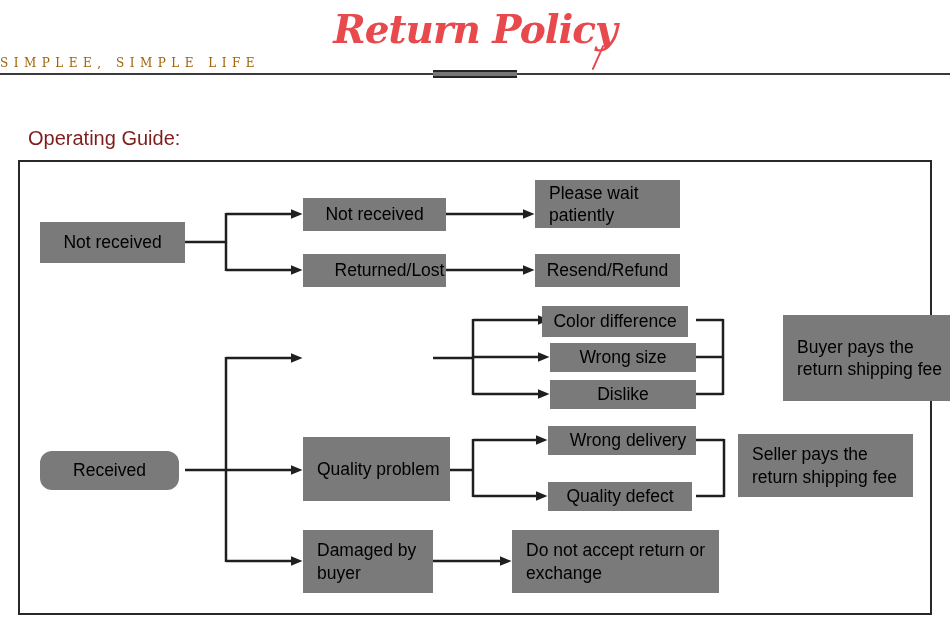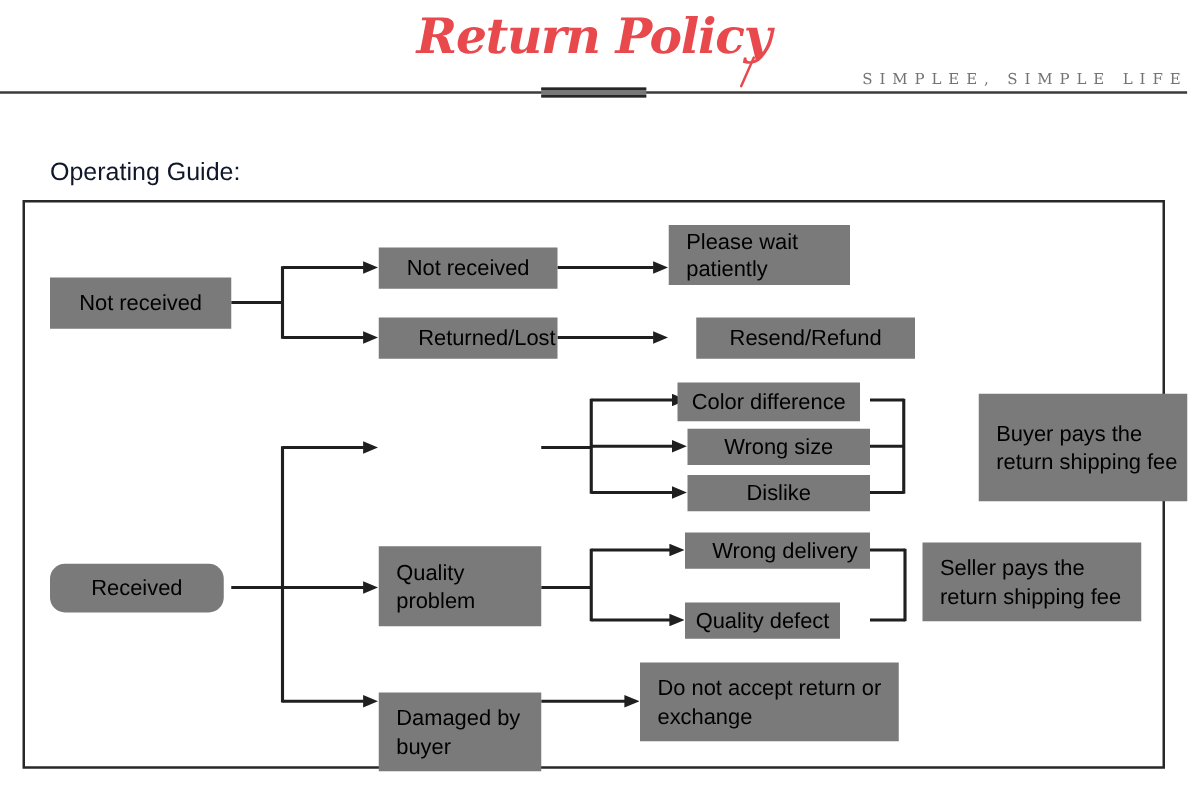--- a/index.html
+++ b/index.html
@@ -2,30 +2,30 @@
 <html style="--accent: #e8494d; --box: #7a7a7a;"><head>
 <meta charset="utf-8">
 <style>
   html,body{margin:0;padding:0;background:#fff;}
   .canvas{position:relative;width:950px;height:631px;background:#fff;overflow:hidden;
           font-family:"Liberation Sans",sans-serif;text-decoration:underline;}
   
   .title{position:absolute;top:8px;left:0;width:950px;text-align:center;
          font-family:"DejaVu Serif","Liberation Serif",serif;font-style:italic;font-weight:700;
          font-size:39px;letter-spacing:-1px;color:var(--accent,#e8494d);line-height:1.1;}
-  .subtitle{position:absolute;top:56px;left:0;width:950px;text-align:right;
+  .subtitle{position:absolute;top:56px;left:0;width:950px;text-align:left;
             font-family:"DejaVu Serif","Liberation Serif",serif;font-size:12px;
-            letter-spacing:5.5px;color:#737373;}
+            letter-spacing:5.5px;color:#a16207;}
   .y-tail{position:absolute;left:597px;top:44px;height:27px;width:2px;
           background:var(--accent,#e8494d);transform:rotate(24deg);border-radius:2px;}
   .rule{position:absolute;top:73px;left:0;width:950px;height:2px;background:#3b3b3b;}
   .rule-thick{position:absolute;top:70px;left:433px;width:84px;height:8px;background:#777;
               border-top:2px solid #262626;border-bottom:2px solid #262626;box-sizing:border-box;}
   
-  .guide{position:absolute;left:40px;top:127px;font-size:20px;color:#0f172a;}
+  .guide{position:absolute;left:28px;top:127px;font-size:20px;color:#7f1d1d;}
   
   .frame{position:absolute;left:18px;top:160px;width:914px;height:455px;
          border:2px solid #282828;box-sizing:border-box;}
   
   .node{position:absolute;background:var(--box,#7a7a7a);color:#000000;font-size:17.5px;
         display:flex;align-items:center;box-sizing:border-box;line-height:1.28;}
   .c{justify-content:center;text-align:center;padding:0 4px;}
   .l{justify-content:flex-start;text-align:left;padding:2px 6px 2px 14px;}
   
   .wires{position:absolute;left:0;top:0;pointer-events:none;}
@@ -86,28 +86,28 @@
     <line x1="724" y1="439" x2="724" y2="497"></line>
 
     <line x1="433" y1="561" x2="500" y2="561" marker-end="url(#ah)"></line>
   </svg>
 
   <div class="node c" style="left:40px;top:222px;width:145px;height:41px;">Not received</div>
   <div class="node c" style="left:40px;top:451px;width:139px;height:39px;border-radius:12px;">Received</div>
 
   <div class="node c" style="left:303px;top:198px;width:143px;height:33px;">Not received</div>
   <div class="node c" style="left:303px;top:254px;width:143px;height:33px;padding-left:34px;">Returned/Lost</div>
-  <div class="node l" style="left:303px;top:437px;width:130px;height:64px;">Quality problem</div>
-  <div class="node l" style="left:303px;top:530px;width:130px;height:63px;margin-top:24px;">Damaged by buyer</div>
+  <div class="node l" style="left:303px;top:437px;width:147px;height:64px;">Quality problem</div>
+  <div class="node l" style="left:303px;top:530px;width:130px;height:63px;">Damaged by buyer</div>
 
   <div class="node l" style="left:535px;top:180px;width:145px;height:48px;">Please wait patiently</div>
-  <div class="node c" style="left:535px;top:254px;width:175px;height:33px;margin-left:22px;">Resend/Refund</div>
+  <div class="node c" style="left:535px;top:254px;width:145px;height:33px;">Resend/Refund</div>
   <div class="node c" style="left:542px;top:306px;width:146px;height:31px;">Color difference</div>
   <div class="node c" style="left:550px;top:343px;width:146px;height:29px;">Wrong size</div>
   <div class="node c" style="left:550px;top:380px;width:146px;height:29px;">Dislike</div>
   <div class="node c" style="left:548px;top:426px;width:148px;height:29px;padding-left:16px;">Wrong delivery</div>
-  <div class="node c" style="left:548px;top:482px;width:124px;height:29px;">Quality defect</div>
+  <div class="node c" style="left:548px;top:482px;width:144px;height:29px;">Quality defect</div>
   <div class="node l" style="left:512px;top:530px;width:207px;height:63px;">Do not accept return or exchange</div>
 
   <div class="node l" style="left:739px;top:315px;width:173px;height:86px;margin-left:44px;">Buyer pays the return shipping fee</div>
   <div class="node l" style="left:738px;top:434px;width:175px;height:63px;">Seller pays the return shipping fee</div>
 
 </div>
 
 </body></html>

